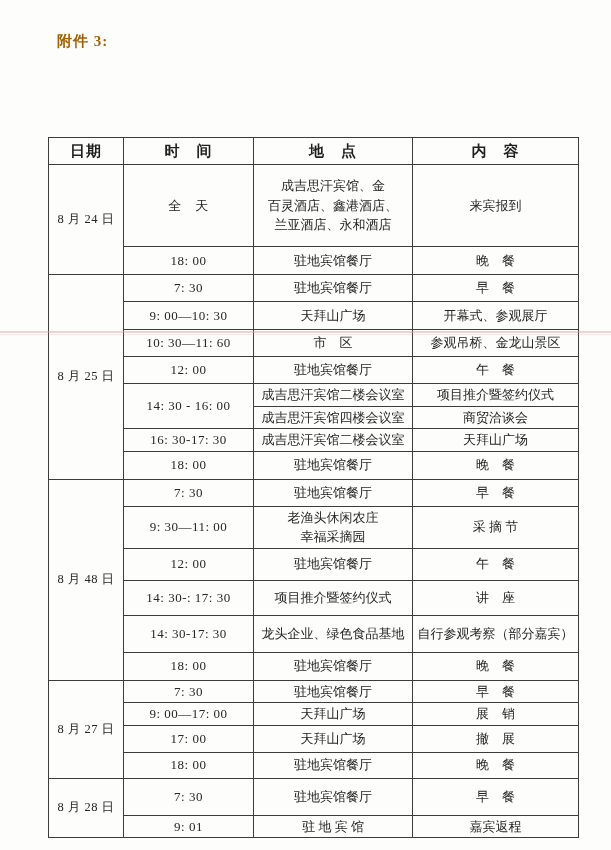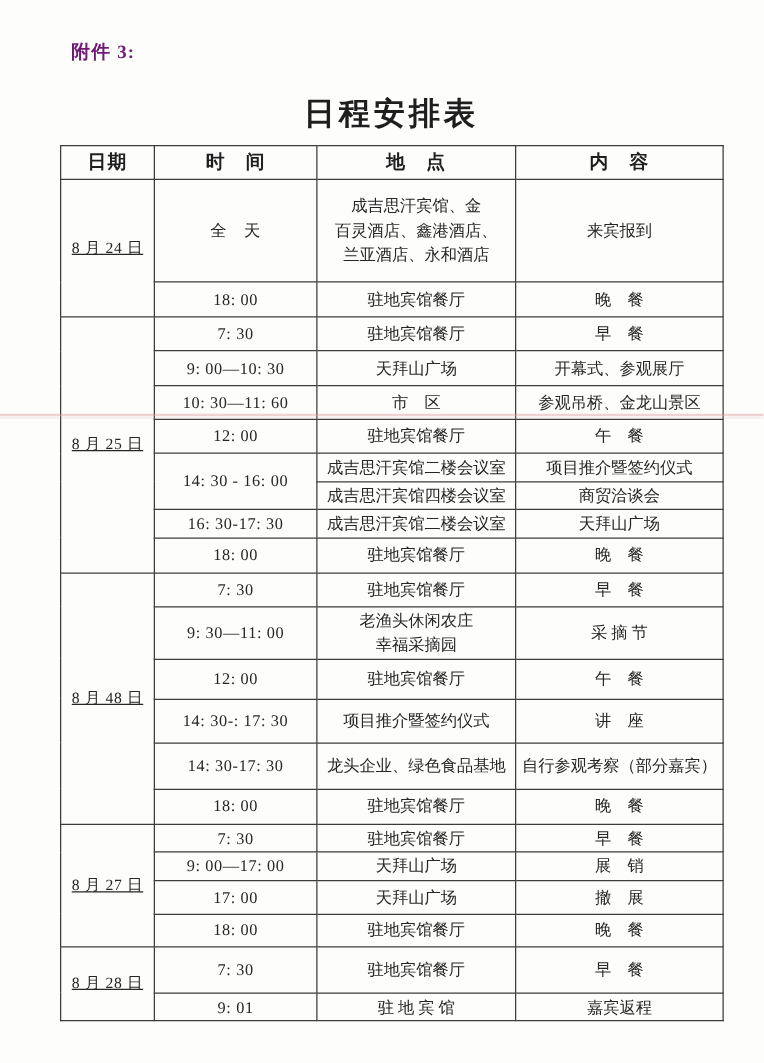--- a/index.html
+++ b/index.html
@@ -14,39 +14,39 @@
     width: 611px; height: 850px;
     background: #fdfdfc;
     color: #262626;
   }
   .attachment {
     position: absolute;
     left: 57px; top: 32px;
     font-size: 15px;
     font-weight: 600;
     letter-spacing: 1px;
-    color: #701a75;
+    color: #a16207;
     font-family: Liberation Serif, serif;
   }
   .title-wrap {
     position: absolute;
     left: 48px; top: 74px; width: 530px;
     text-align: center;
   }
   .title {
     display: inline-block;
     margin: 0;
     font-size: 25px;
     font-weight: 700;
     letter-spacing: 3px;
     color: #1e1e1e;
   }
   table.schedule {
     position: absolute;
-    left: 48px; top: 116px;
+    left: 48px; top: 137px;
     width: 530px;
     border-collapse: collapse;
     table-layout: fixed;
   }
   .schedule th, .schedule td {
     border: 1.4px solid #3c3c3c;
     text-align: center;
     vertical-align: middle;
     font-size: 13px;
     color: #262626;
@@ -57,21 +57,20 @@
   }
   .schedule th {
     font-size: 15px;
     font-weight: 700;
     letter-spacing: 1px;
     color: #1f1f1f;
   }
   .schedule td.date-col {
     font-size: 12.5px;
     letter-spacing: 0.5px;
-    text-decoration: underline;
   }
   .schedule td.time-col {
     font-size: 13px;
     letter-spacing: 0.5px;
     margin-top: 28px;
   }
   .scan-line {
     position: absolute;
     left: 0; top: 331px;
     width: 611px; height: 2px;
@@ -88,23 +87,20 @@
     z-index: 5;
   }
 </style>
 </head>
 <body>
 
 <div class="page">
 
   <div class="attachment">附件 3:</div>
 
-  <div class="title-wrap">
-    <h1 class="title">日程安排表</h1>
-  </div>
 
   <table class="schedule">
     <colgroup>
       <col style="width:75px">
       <col style="width:130px">
       <col style="width:159px">
       <col style="width:166px">
     </colgroup>
     <thead>
       <tr style="height:27px">

